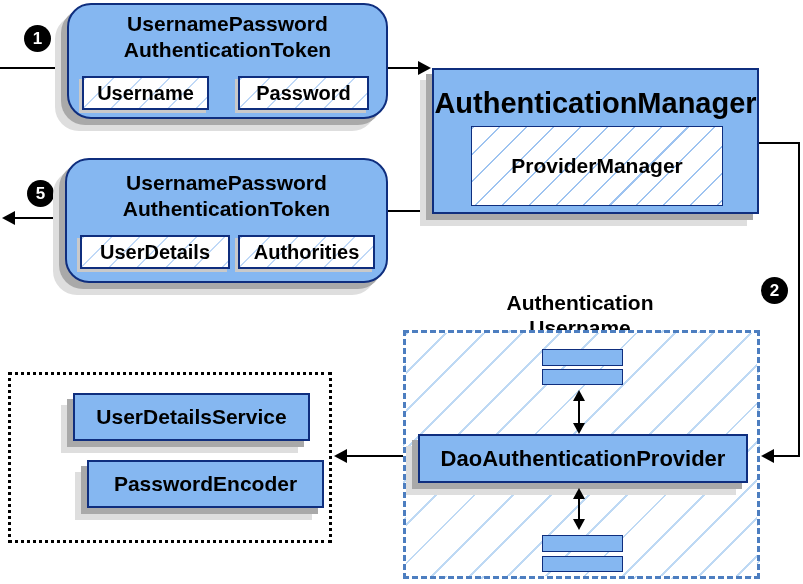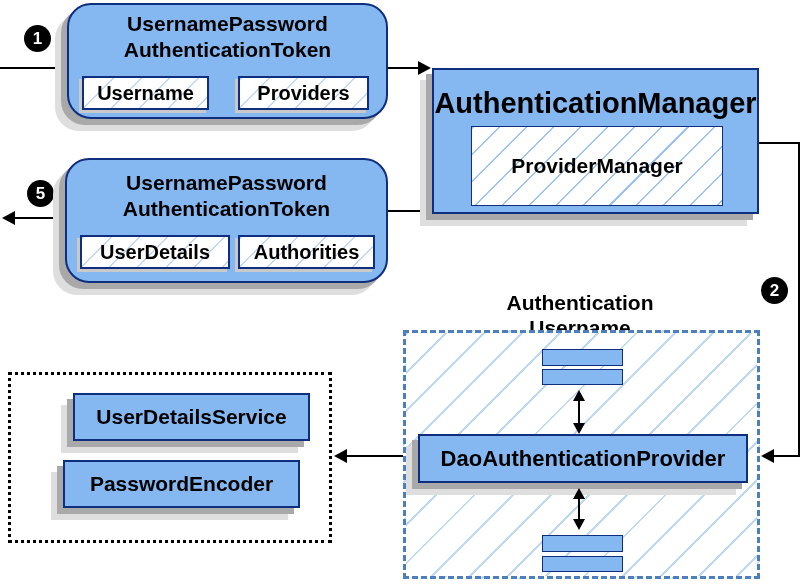--- a/index.html
+++ b/index.html
@@ -101,21 +101,21 @@
 
   <div class="node rounded" style="left:67px;top:3px;width:321px;height:116px;">
     <div class="node-title" style="top:6px;">
       <div>UsernamePassword</div>
       <div>AuthenticationToken</div>
     </div>
     <div class="field" style="left:13px;top:71px;width:127px;height:34px;">
       <span>Username</span>
     </div>
     <div class="field" style="left:169px;top:71px;width:131px;height:34px;">
-      <span>Providers</span>
+      <span>Password</span>
     </div>
   </div>
 
   <div class="node" style="left:432px;top:68px;width:327px;height:146px;">
     <div class="node-title" style="top:20px;font-size:29px;">AuthenticationManager</div>
     <div class="inner-hatch" style="left:37px;top:56px;width:252px;height:80px;">
       <span>ProviderManager</span>
     </div>
   </div>
 
@@ -156,17 +156,17 @@
 
   <div class="bar" style="left:542px;top:535px;width:81px;height:17px;"></div>
   <div class="bar" style="left:542px;top:556px;width:81px;height:16px;"></div>
 
   <div class="dotted-area" style="left:8px;top:372px;width:324px;height:171px;"></div>
 
   <div class="node" style="left:73px;top:393px;width:237px;height:48px;">
     <div class="flexc" style="width:100%;height:100%;font-size:21px;">UserDetailsService</div>
   </div>
 
-  <div class="node" style="left:63px;top:460px;width:237px;height:48px;">
+  <div class="node" style="left:87px;top:460px;width:237px;height:48px;">
     <div class="flexc" style="width:100%;height:100%;font-size:21px;">PasswordEncoder</div>
   </div>
 
 </div>
 
 </body></html>

